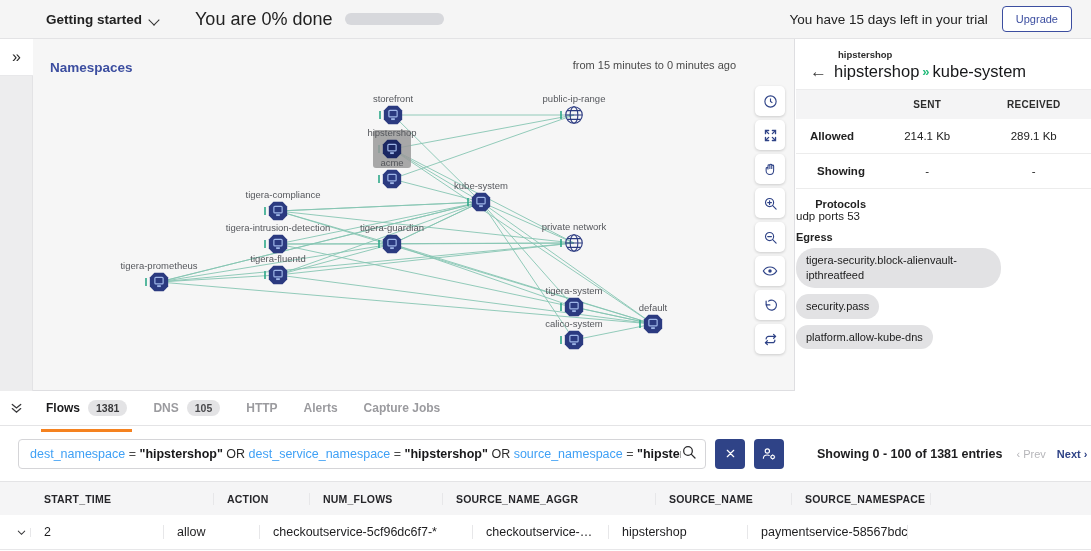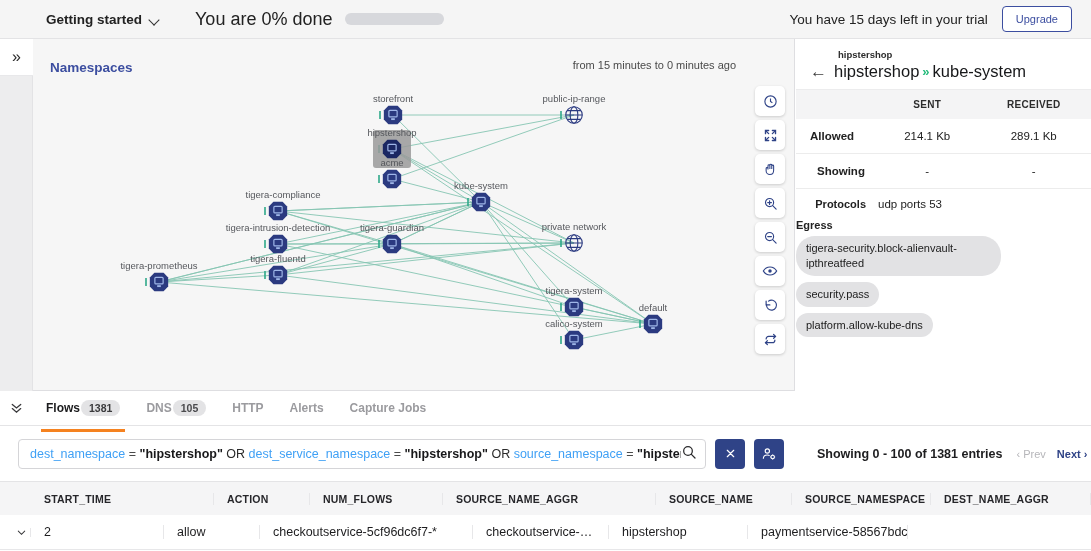--- a/index.html
+++ b/index.html
@@ -116,39 +116,39 @@
   table.stats td {
     font-size:11.5px; padding:11px 0; border-bottom:1px solid #ececec; text-align:center; color:#222;
   }
   table.stats td.rowlab { font-weight:700; text-align:left; padding-left:14px; font-size:11.5px; }
   table.stats td.rowlab.ind { padding-left:21px; }
 
   .more-bar {
     background:#f4f4f5; font-size:11px; font-weight:700; color:#2d2d2d;
     padding:8px 0 8px 29px; border-bottom:1px solid #ececec;
   }
-  .kv { display:flex; padding:9px 0 0 0; font-size:11px; }
+  .kv { display:flex; padding:9px 0 0 0; font-size:11px;flex-direction:column; }
   .kv .k { width:82px; text-align:right; font-weight:700; color:#222; padding-right:12px; flex:none; }
   .kv .v { font-size:11.5px; color:#222; }
   .pol-head { font-weight:700; font-size:11px; color:#222; margin-bottom:5px; }
   .chip {
     display:inline-block; background:#e2e2e4; border-radius:19px;
     padding:5px 10px; font-size:11px; color:#212121; margin-bottom:6px;
     line-height:1.35; max-width:205px;
   }
 
   
   .bottom { position:absolute; left:0; top:391px; width:1091px; height:160px; background:#fff; }
   .tabs-row {
     height:35px; display:flex; align-items:center; border-bottom:1px solid #e4e4e6;
     position:relative;
   }
   .collapse-chev { width:33px; display:flex; align-items:center; justify-content:center; cursor:pointer; }
   .tab {
-    display:flex; align-items:center; gap:1px; height:47px; padding:0 13px;
+    display:flex; align-items:center; gap:8px; height:47px; padding:0 13px;
     font-size:12px; font-weight:700; color:#9b9b9f; cursor:pointer; position:relative;
   }
   .tab.active { color:#1b1b1d; }
   .tab.active::after {
     content:""; position:absolute; left:8px; right:8px; bottom:0; height:2.5px; background:#f58220;
   }
   .badge {
     background:#e3e3e5; color:#4a4a4d; border-radius:9px; padding:2px 8px;
     font-size:10.5px; font-weight:700;
   }
@@ -526,21 +526,20 @@
 
     <div class="ftable">
       <div class="thead" id="thead-host">
           <div class="th c0"></div>
           <div class="th c1">START_TIME</div>
           <div class="th c3">ACTION</div>
           <div class="th c2">NUM_FLOWS</div>
           <div class="th c4">SOURCE_NAME_AGGR</div>
           <div class="th c5">SOURCE_NAME</div>
           <div class="th c6">SOURCE_NAMESPACE</div>
-          <div class="th c7">DEST_NAME_AGGR</div>
         </div>
       <div id="tbody-host">
           <div class="trow">
             <div class="td expand-cell">
               <svg width="11" height="9" viewBox="0 0 24 18" fill="none" stroke="#3a3a3c" stroke-width="2.2" stroke-linecap="round">
                 <path d="M5 6l7 7 7-7"></path>
               </svg>
             </div>
             <div class="td c2">2</div>
             <div class="td c3">allow</div>

